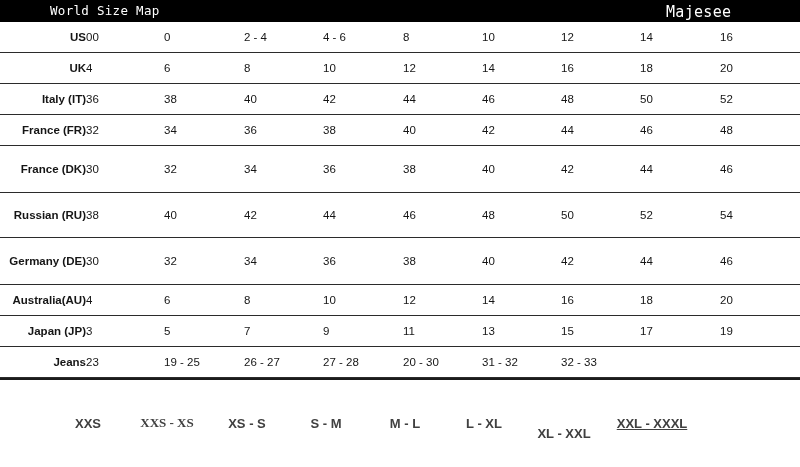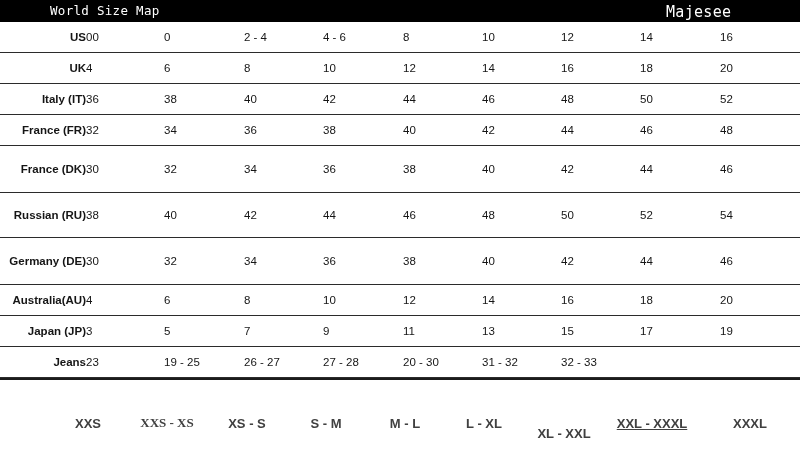--- a/index.html
+++ b/index.html
@@ -280,17 +280,16 @@
     <div class="footer-row">
       <div class="footer-spacer"></div>
       <div class="footer-cell fc1">XXS</div>
       <div class="footer-cell fc2">XXS - XS</div>
       <div class="footer-cell fc3">XS - S</div>
       <div class="footer-cell fc4">S - M</div>
       <div class="footer-cell fc5">M - L</div>
       <div class="footer-cell fc6">L - XL</div>
       <div class="footer-cell fc7">XL - XXL</div>
       <div class="footer-cell fc8">XXL - XXXL</div>
-      <div class="footer-cell fc9">XXXL</div>
     </div>
   </div>
 
 </div>
 
 </body></html>

